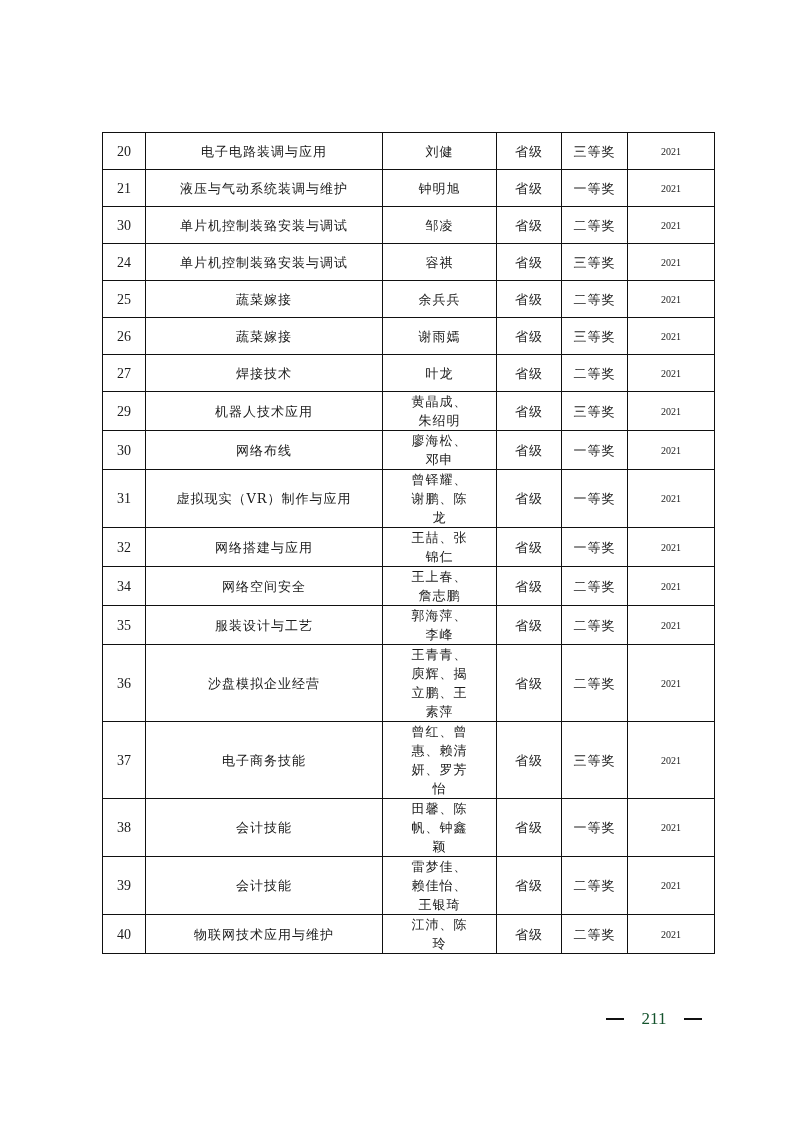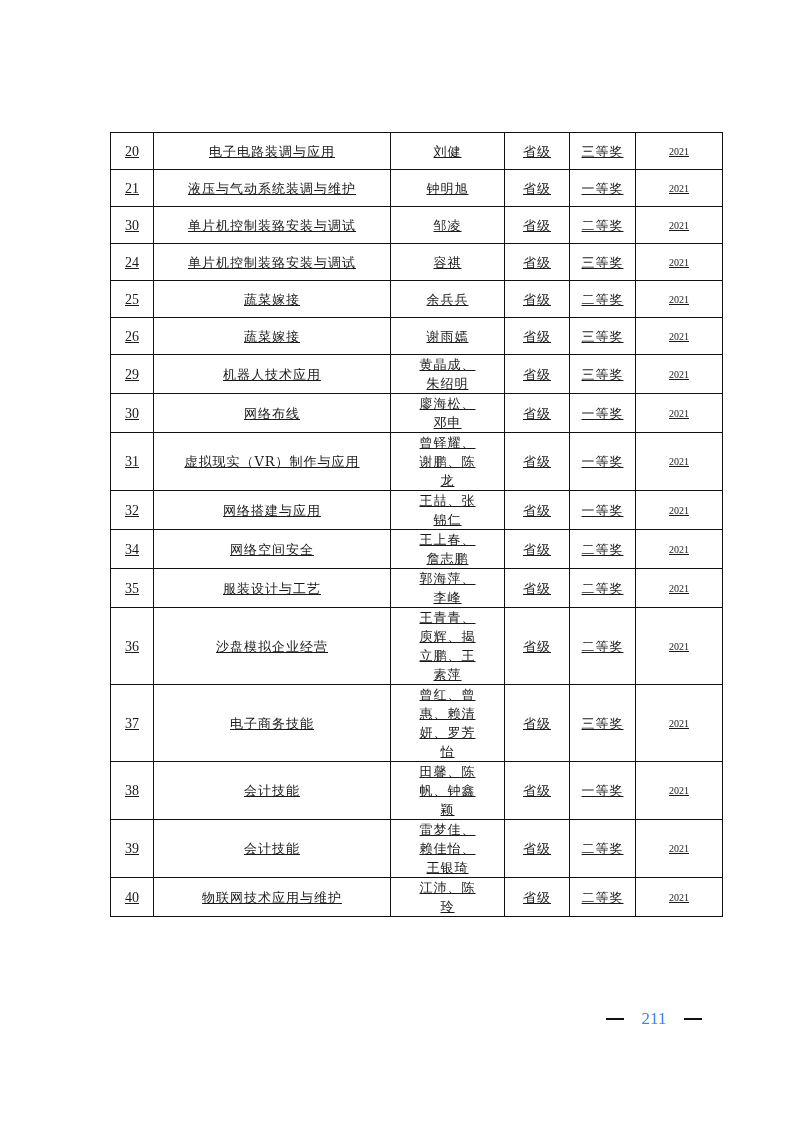--- a/index.html
+++ b/index.html
@@ -17,26 +17,25 @@
     }
     .page {
       position: absolute;
       left: 0; top: 0;
       width: 794px;
       height: 1123px;
       background: #fff;
     }
     table.awards {
       position: absolute;
-      left: 110px;
+      left: 102px;
       top: 132px;
       width: 612px;
       border-collapse: collapse;
       table-layout: fixed;
-      text-decoration: underline;
     }
     table.awards td {
       border: 1.3px solid #111;
       text-align: center;
       vertical-align: middle;
       font-size: 13px;
       line-height: 19px;
       padding: 0 4px;
       letter-spacing: 1px;
       overflow: hidden;
@@ -69,21 +68,21 @@
     }
     .page-number .dash {
       display: inline-block;
       width: 18px;
       height: 2px;
       background: #111;
     }
     .page-number .num {
       font-family: "Liberation Serif", "DejaVu Serif", serif;
       font-size: 17px;
-      color: #3b82f6;
+      color: #14532d;
     }
   </style>
 </head>
 <body>
 
 <div class="page">
   <table class="awards">
     <colgroup>
       <col style="width:43px">
       <col style="width:237px">
@@ -135,20 +134,28 @@
         </tr>
         <tr class="h1">
           <td class="col-no">26</td>
           <td class="col-project">蔬菜嫁接</td>
           <td class="col-name">谢雨嫣</td>
           <td class="col-level">省级</td>
           <td class="col-award">三等奖</td>
           <td class="col-year">2021</td>
         </tr>
         <tr class="h1">
+          <td class="col-no">27</td>
+          <td class="col-project">焊接技术</td>
+          <td class="col-name">叶龙</td>
+          <td class="col-level">省级</td>
+          <td class="col-award">二等奖</td>
+          <td class="col-year">2021</td>
+        </tr>
+        <tr class="h1">
           <td class="col-no">29</td>
           <td class="col-project">机器人技术应用</td>
           <td class="col-name">黄晶成、朱绍明</td>
           <td class="col-level">省级</td>
           <td class="col-award">三等奖</td>
           <td class="col-year">2021</td>
         </tr>
         <tr class="h1">
           <td class="col-no">30</td>
           <td class="col-project">网络布线</td>

